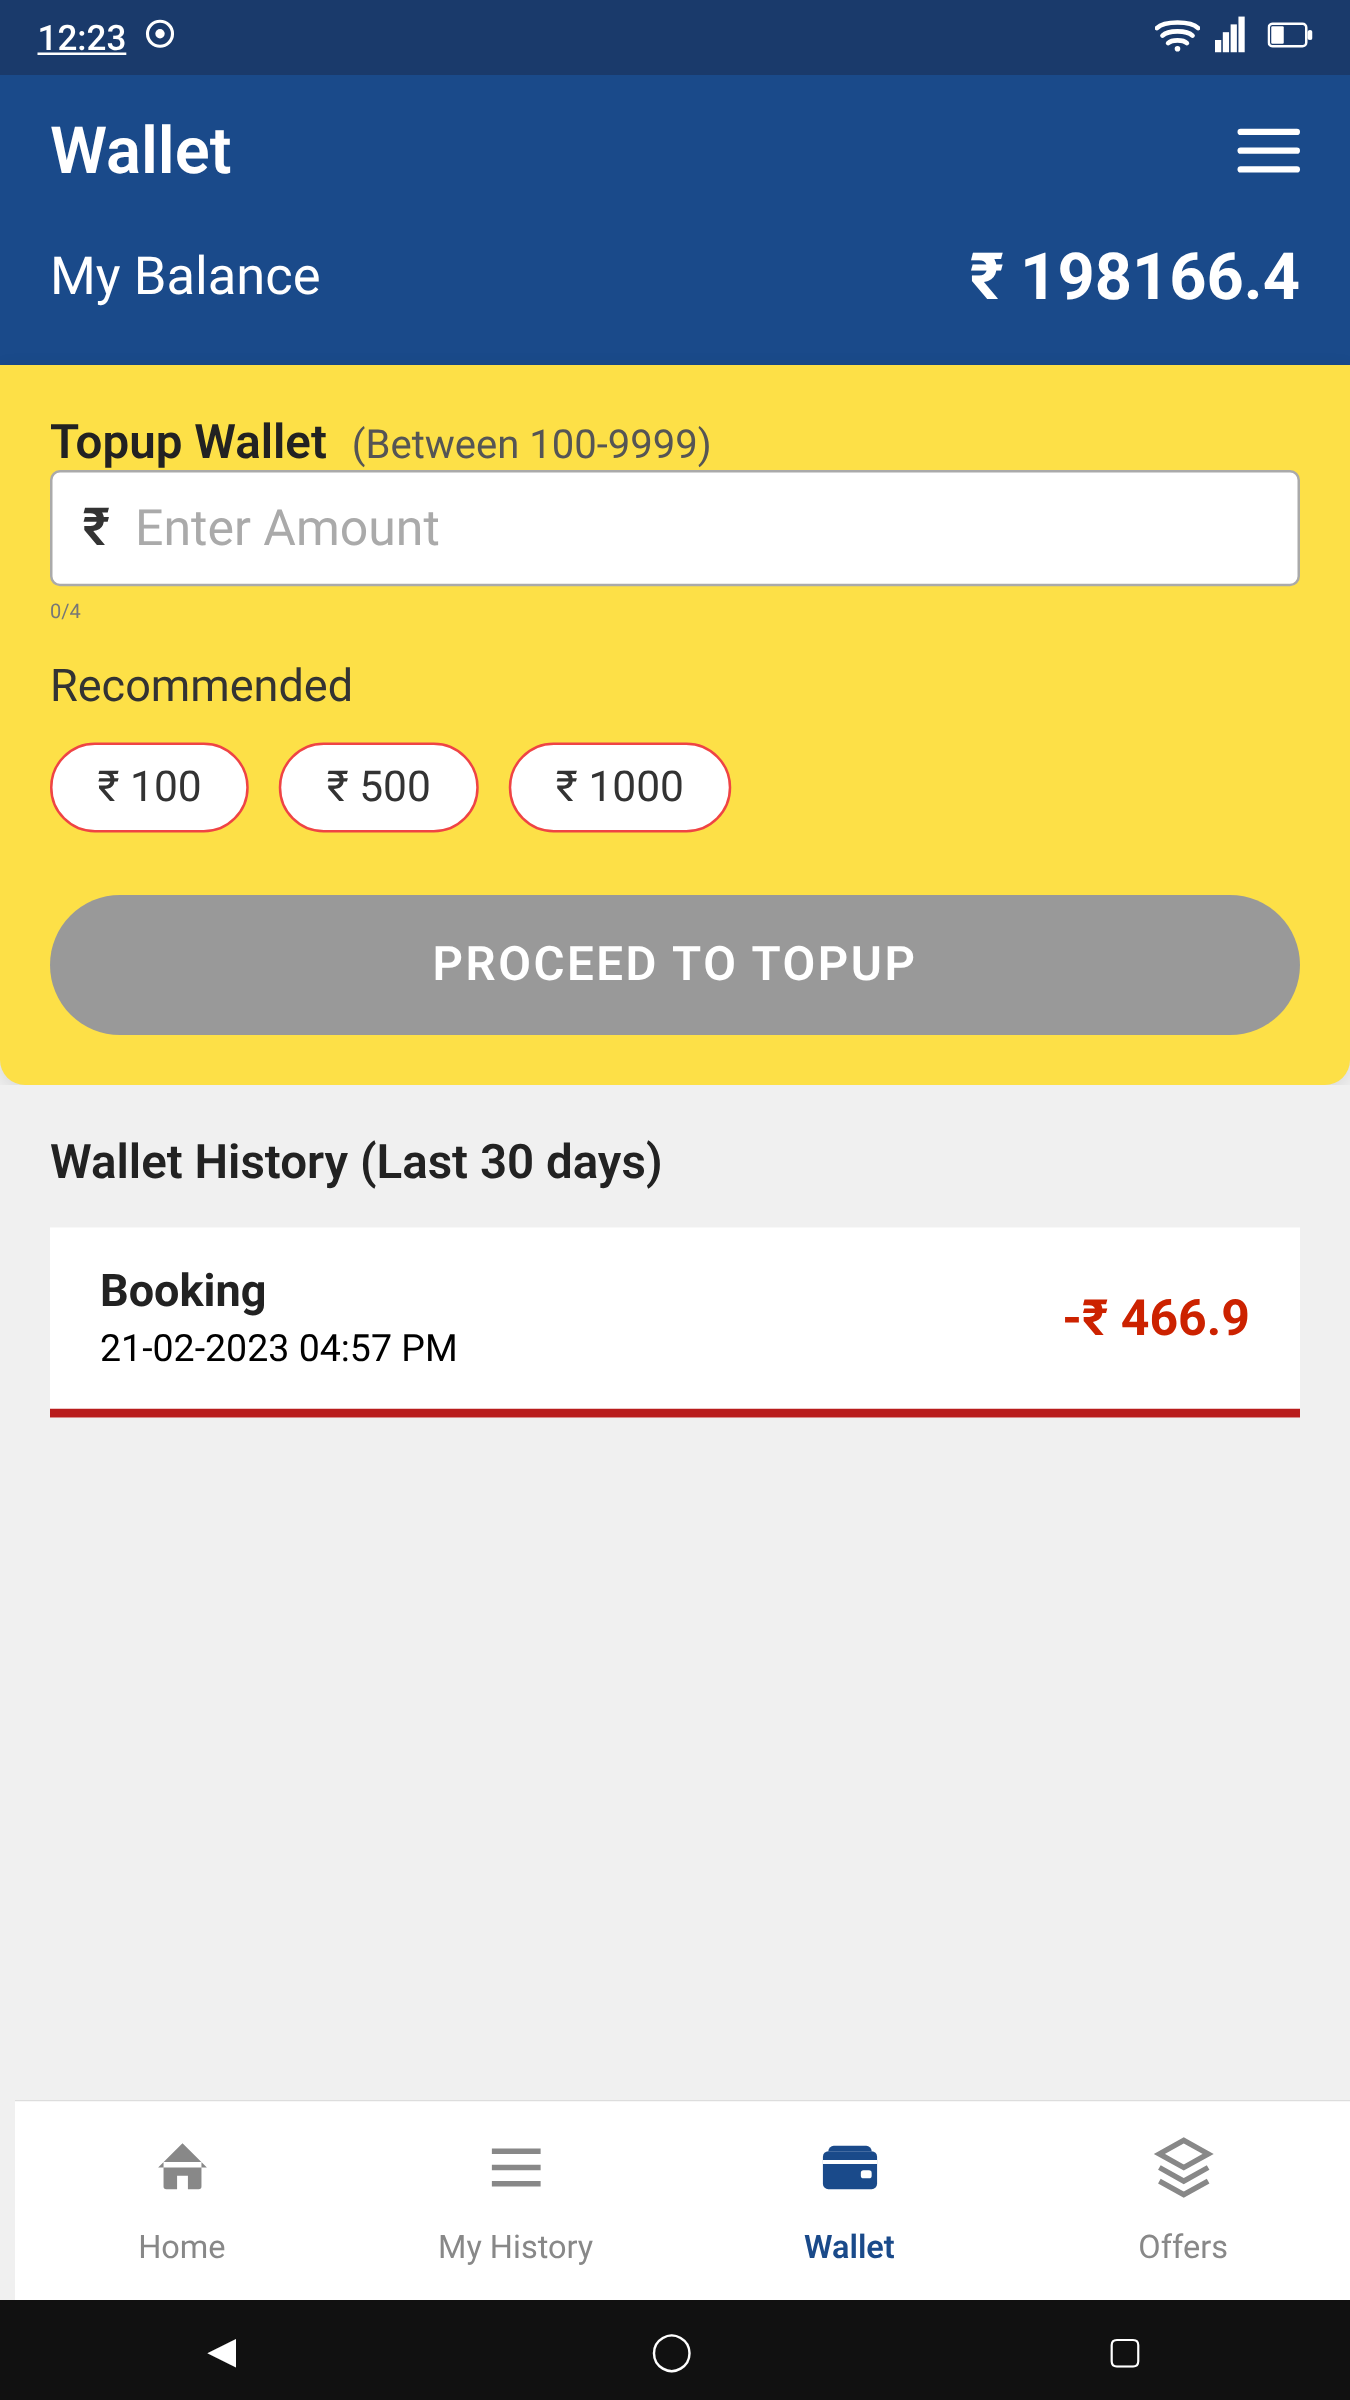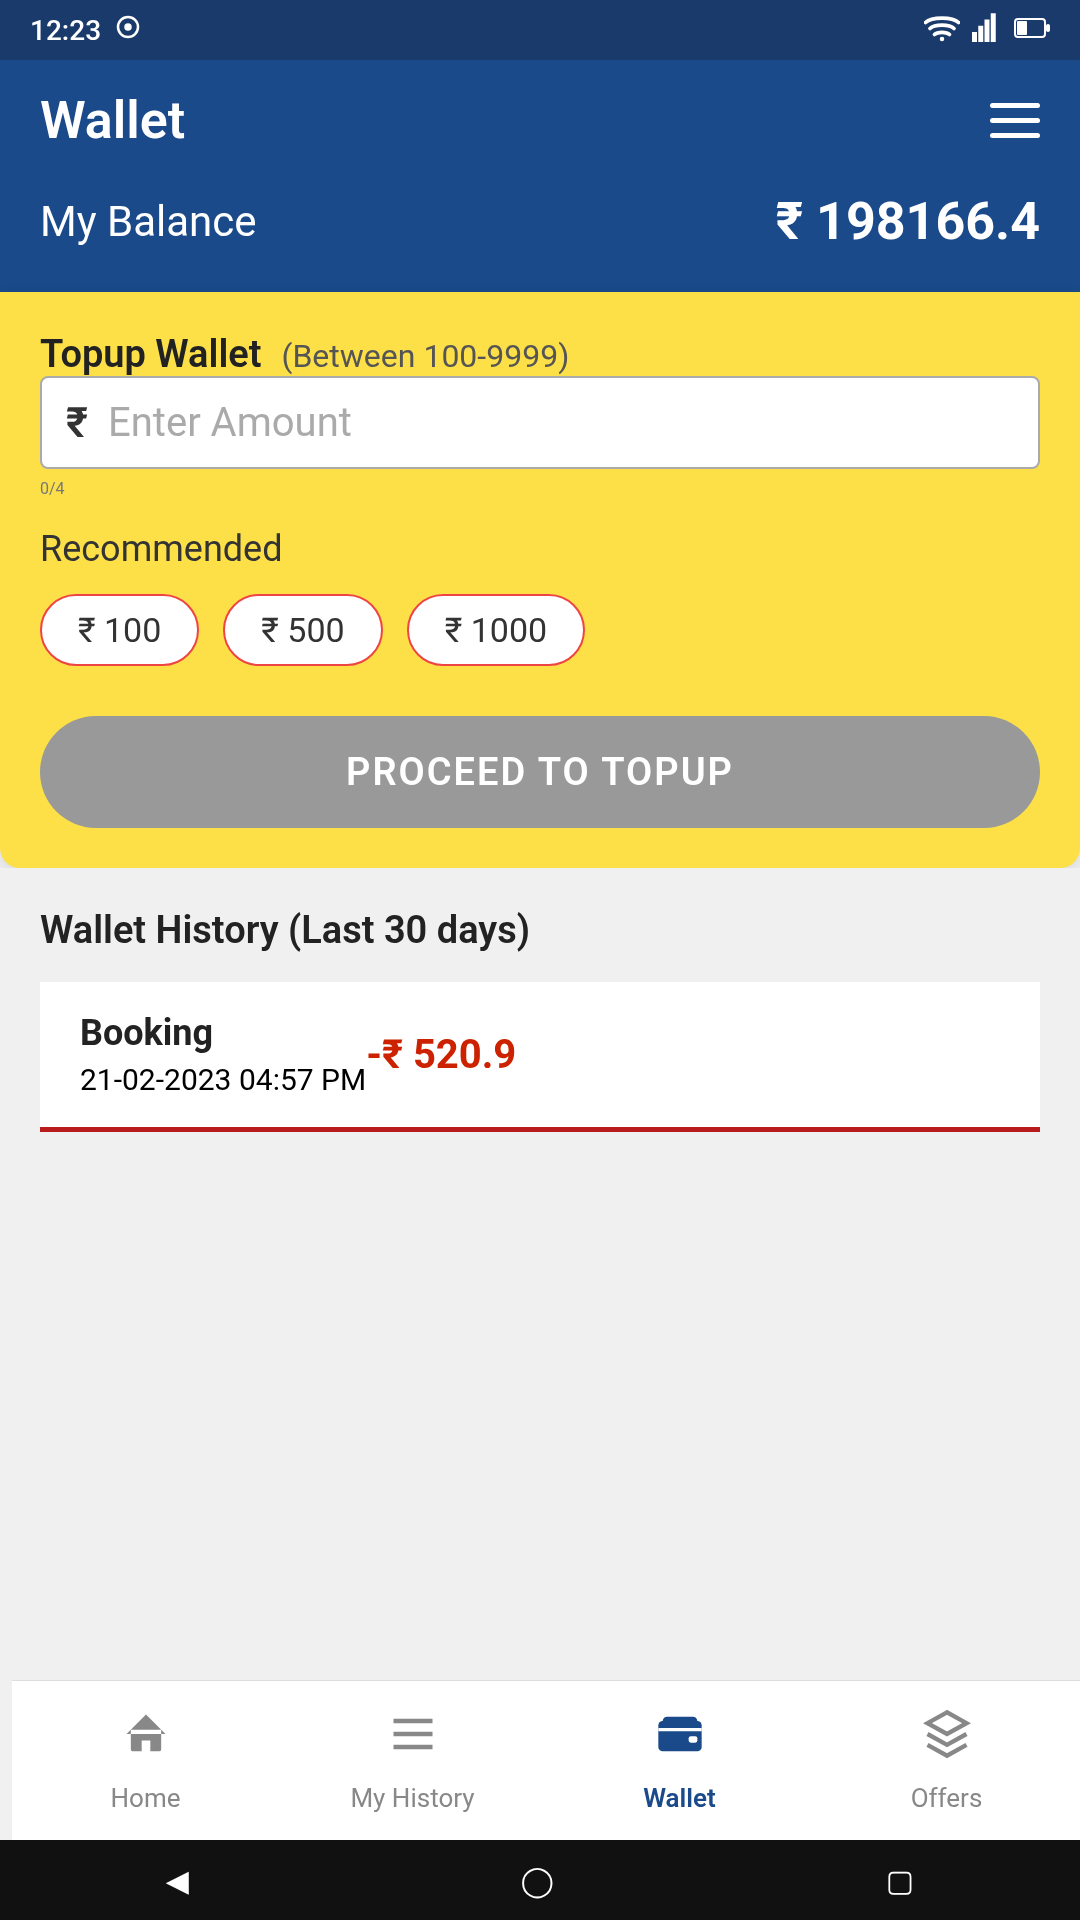--- a/index.html
+++ b/index.html
@@ -22,20 +22,21 @@
     .status-bar {
       background: #1a3a6b;
       height: 60px;
       display: flex;
       align-items: center;
       justify-content: space-between;
       padding: 0 30px;
       color: white;
       font-size: 28px;
       font-weight: 500;
+      text-decoration: underline;
     }
 
     .status-left {
       display: flex;
       align-items: center;
       gap: 12px;
     }
 
     .status-right {
       display: flex;
@@ -200,24 +201,24 @@
     .history-title {
       font-size: 38px;
       font-weight: 600;
       color: #222;
       margin-bottom: 30px;
     }
 
     .history-item {
       background: white;
       padding: 30px 40px;
-      border-bottom: 5px solid #b91c1c;
-      display: flex;
-      align-items: center;
-      justify-content: flex-start;
+      border-bottom: 7px solid #b91c1c;
+      display: flex;
+      align-items: center;
+      justify-content: space-between;
     }
 
     .history-item-left {
       display: flex;
       flex-direction: column;
     }
 
     .history-item-type {
       font-size: 36px;
       font-weight: 700;
@@ -376,21 +377,21 @@
 </div>
 
 <div class="history-section">
   <div class="history-title">Wallet History (Last 30 days)</div>
 
   <div class="history-item">
     <div class="history-item-left">
       <span class="history-item-type">Booking</span>
       <span class="history-item-date">21-02-2023 04:57 PM</span>
     </div>
-    <span class="history-item-amount">-₹ 520.9</span>
+    <span class="history-item-amount">-₹ 466.9</span>
   </div>
 </div>
 
 <div class="bottom-nav">
 
   <div class="nav-item">
     <span class="nav-icon">
       <svg width="52" height="52" viewBox="0 0 24 24" fill="#888">
         <path d="M3 12l9-9 9 9M5 10v9a1 1 0 001 1h4v-5h4v5h4a1 1 0 001-1v-9"></path>
       </svg>

